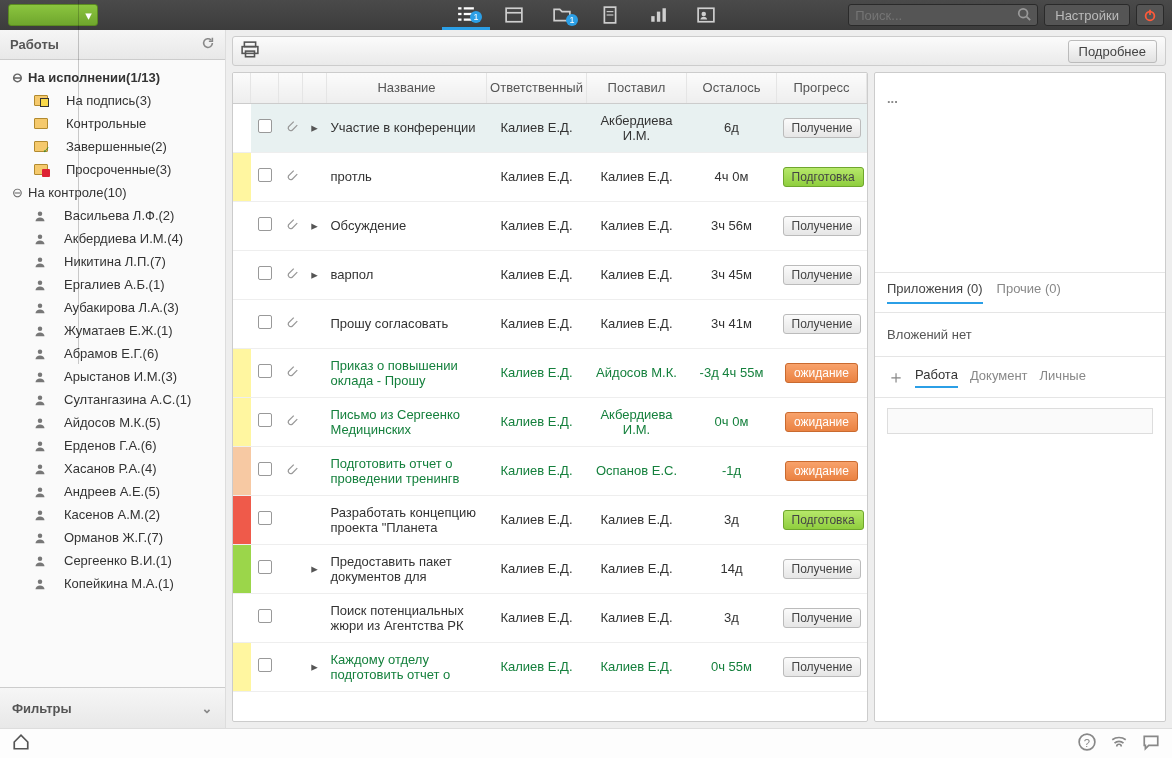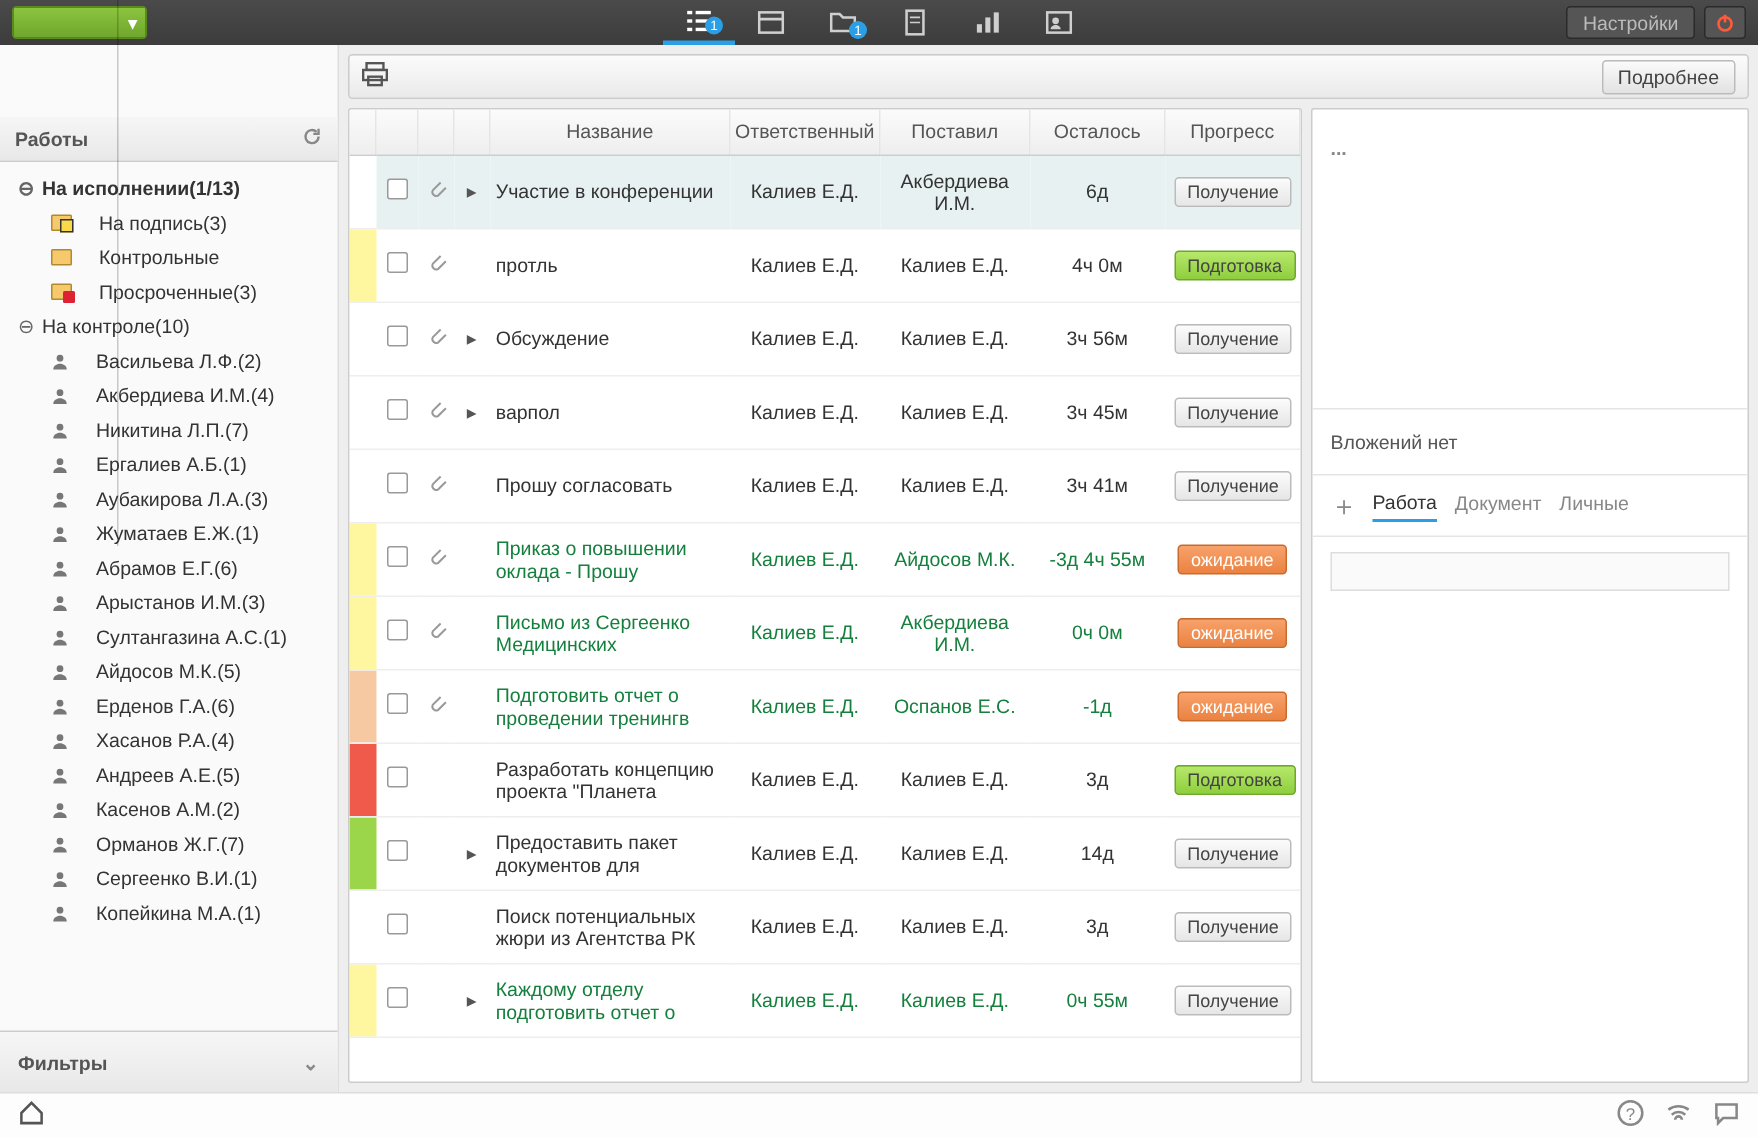--- a/index.html
+++ b/index.html
@@ -17,21 +17,21 @@
   .top-right { margin-left:auto; display:flex; align-items:center; gap:6px; }
   .searchbox { background:#555; border:1px solid #2a2a2a; border-radius:3px; color:#bbb; height:22px; width:190px; padding:0 6px; display:flex; align-items:center; justify-content:space-between; }
   .searchbox input { background:transparent; border:none; outline:none; color:#bbb; width:150px; font-size:13px; }
   .settings-btn { background:#555; border:1px solid #2a2a2a; border-radius:3px; color:#bbb; height:22px; padding:0 10px; display:flex; align-items:center; cursor:pointer; }
   .power-btn { background:#555; border:1px solid #2a2a2a; border-radius:3px; height:22px; width:28px; display:flex; align-items:center; justify-content:center; cursor:pointer; }
   .power-btn svg { stroke:#ff5a3a; fill:none; stroke-width:2; }
 
   .main { display:flex; height:698px; }
   
   .sidebar { width:238px; border-right:1px solid #ddd; display:flex; flex-direction:column; background:#fafafa; }
-  .side-head { height:30px; background:linear-gradient(#f6f6f6,#e8e8e8); border-bottom:1px solid #ccc; display:flex; align-items:center; padding:0 10px; font-weight:bold; color:#555;margin-top:48px; }
+  .side-head { height:30px; background:linear-gradient(#f6f6f6,#e8e8e8); border-bottom:1px solid #ccc; display:flex; align-items:center; padding:0 10px; font-weight:bold; color:#555; }
   .side-head .refresh { margin-left:auto; color:#888; cursor:pointer; }
   .tree { flex:1; overflow:auto; padding:6px 4px 6px 6px; position:relative; }
   .tree::-webkit-scrollbar{width:10px;} .tree::-webkit-scrollbar-thumb{background:#ccc;border-radius:4px;}
   .tree-node { padding:4px 4px 4px 6px; display:flex; align-items:center; gap:6px; cursor:pointer; white-space:nowrap; }
   .tree-node .toggle { width:10px; color:#666; display:inline-block; }
   .tree-node.bold { font-weight:bold; }
   .tree-child { margin-left:22px;gap:18px; }
   .folder-ico { width:14px; height:11px; display:inline-block; background:#f5c96c; border:1px solid #b28a2e; border-radius:1px; position:relative; flex-shrink:0; }
   .folder-ico.sign::after { content:""; position:absolute; right:-2px; bottom:-2px; width:7px; height:7px; background:#f9d94a; border:1px solid #333; }
   .folder-ico.done::after { content:"✓"; position:absolute; right:-3px; bottom:-4px; font-size:9px; color:#3a8a2a; }
@@ -135,20 +135,29 @@
       </div>
     <div class="top-icon">
         <svg viewBox="0 0 16 16">
           <rect x="1" y="2" width="14" height="12" fill="none" stroke="currentColor" stroke-width="1.5"></rect>
           <circle cx="6" cy="7" r="2" fill="currentColor"></circle>
           <path d="M3 12c0-1.5 1.5-2.5 3-2.5s3 1 3 2.5" fill="currentColor"></path>
         </svg>
       </div>
   </div>
   <div class="top-right">
+    <div class="searchbox">
+      <input placeholder="Поиск..." style="">
+      <span style="color:#999;">
+        <svg width="14" height="14" viewBox="0 0 16 16">
+            <circle cx="7" cy="7" r="5" fill="none" stroke="currentColor" stroke-width="2"></circle>
+            <line x1="11" y1="11" x2="15" y2="15" stroke="currentColor" stroke-width="2"></line>
+          </svg>
+      </span>
+    </div>
     <div class="settings-btn">Настройки</div>
     <div class="power-btn">
       <svg width="14" height="14" viewBox="0 0 16 16">
           <circle cx="8" cy="9" r="5"></circle>
           <line x1="8" y1="2" x2="8" y2="8"></line>
         </svg>
     </div>
   </div>
 </div>
 
@@ -169,20 +178,24 @@
           <span class="toggle">⊖</span>
           <span>На исполнении(1/13)</span>
         </div>
         <div class="tree-node tree-child">
           <span class="folder-ico sign"></span>
           <span>На подпись(3)</span>
         </div>
         <div class="tree-node tree-child">
           <span class="folder-ico "></span>
           <span>Контрольные</span>
+        </div>
+        <div class="tree-node tree-child">
+          <span class="folder-ico done"></span>
+          <span>Завершенные(2)</span>
         </div>
         <div class="tree-node tree-child">
           <span class="folder-ico late"></span>
           <span>Просроченные(3)</span>
         </div>
         <div class="tree-node">
           <span class="toggle">⊖</span>
           <span>На контроле(10)</span>
         </div>
         <div class="tree-node tree-child">
@@ -522,20 +535,24 @@
                 <td class=" red">0ч 55м</td>
                 <td><span class="status-btn">Получение</span></td>
               </tr>
             </tbody>
         </table>
       </div>
 
       <div class="rightpanel">
         <div class="rp-top">
           <span>...</span>
+        </div>
+        <div class="rp-tabs">
+          <span class="tab active">Приложения (0)</span>
+          <span class="tab">Прочие (0)</span>
         </div>
         <div class="rp-empty">Вложений нет</div>
         <div class="rp-tabs2">
           <span class="plus">＋</span>
           <span class="tab active">Работа</span>
           <span class="tab">Документ</span>
           <span class="tab">Личные</span>
         </div>
         <div class="rp-input"></div>
       </div>

